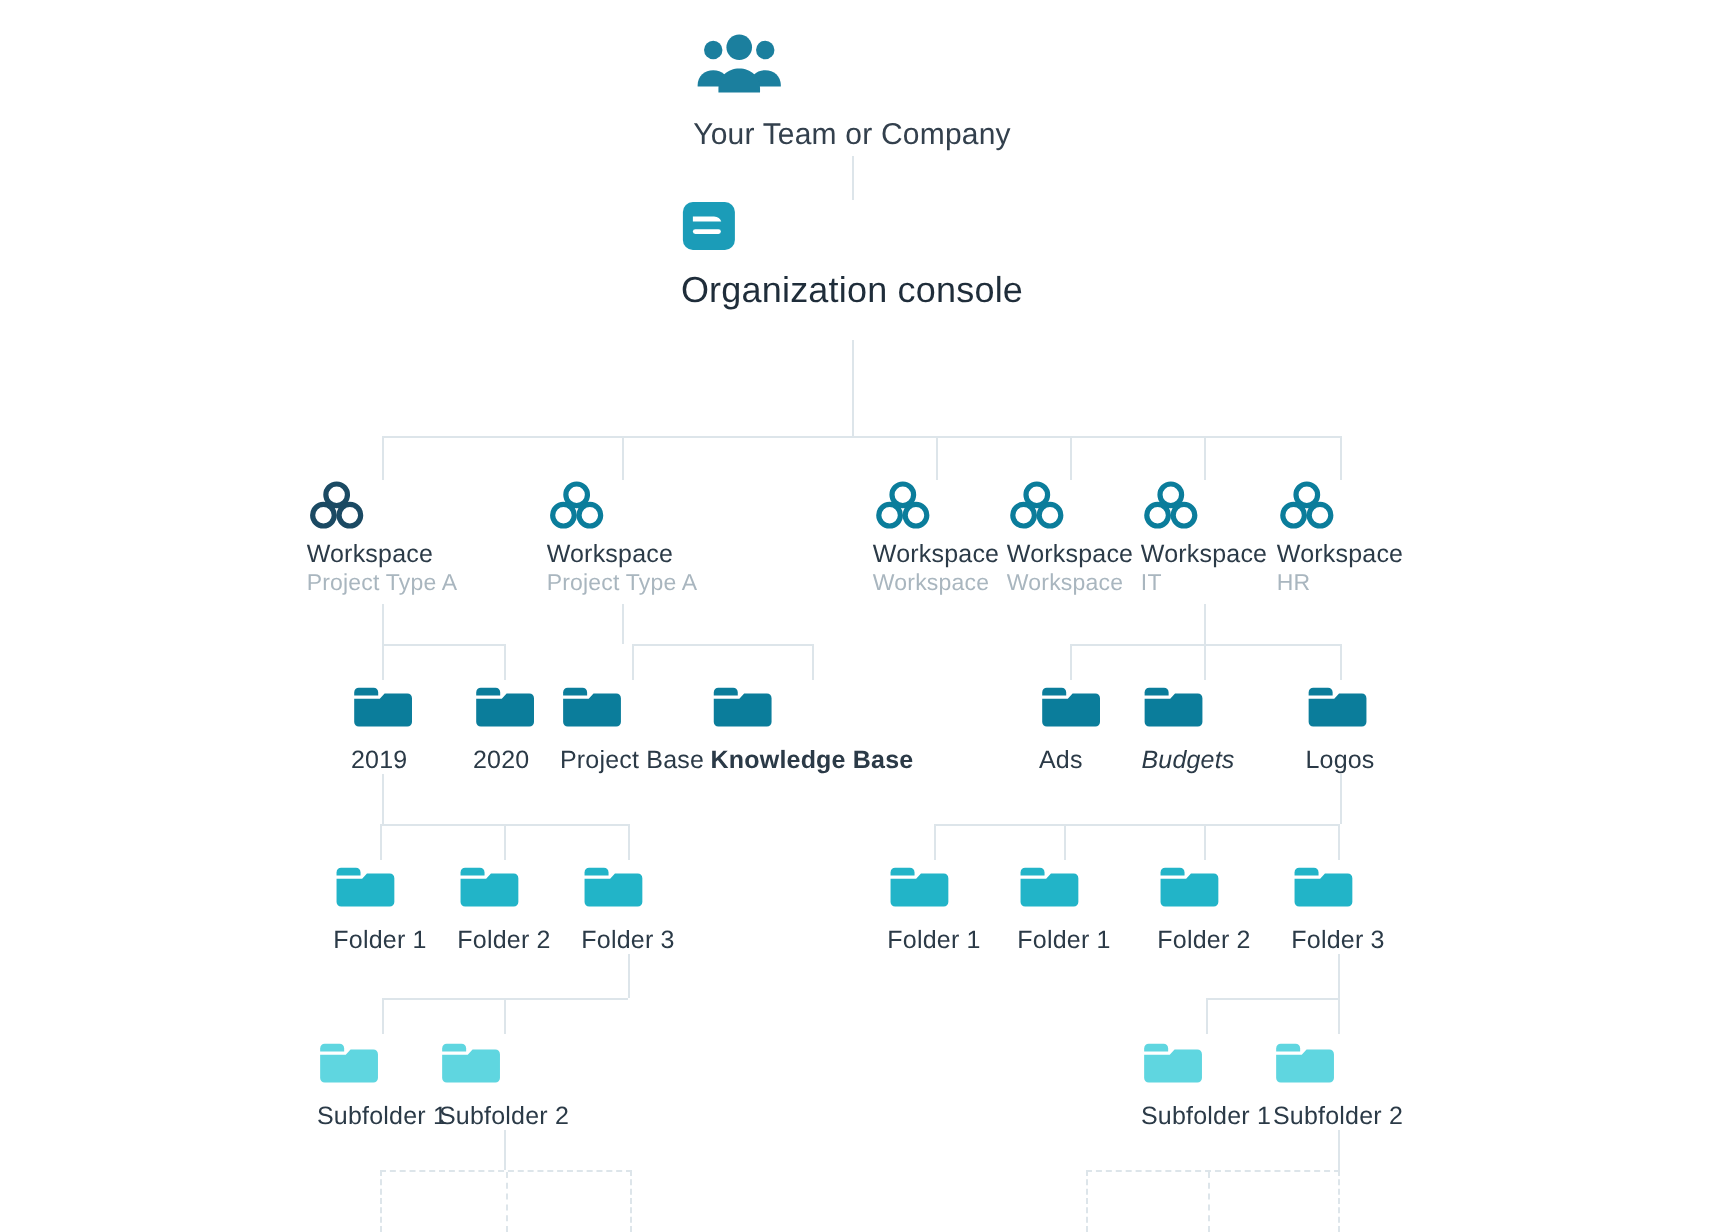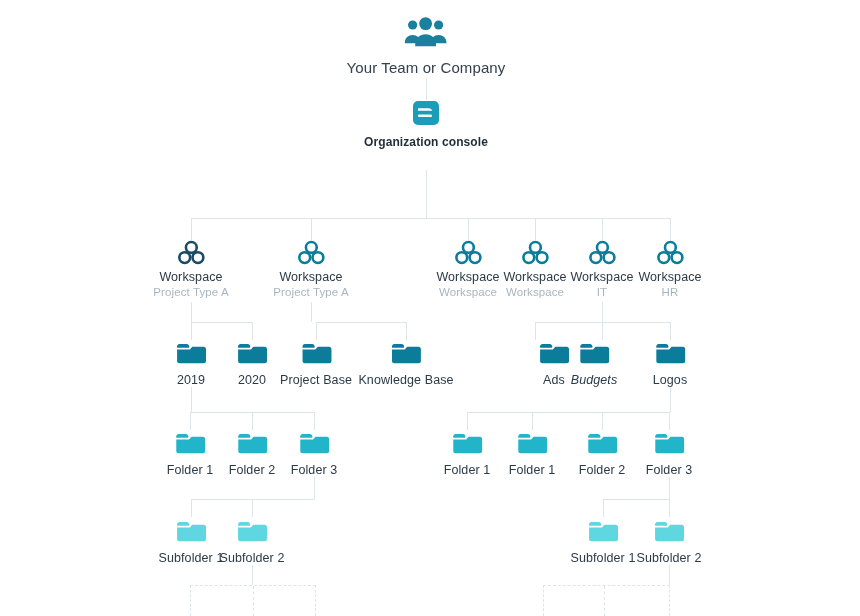--- a/index.html
+++ b/index.html
@@ -18,29 +18,29 @@
 
   
   .ghost {
     position: absolute;
     border: 1px dashed #dde5ea;
     border-bottom: none;
   }
   .ghost .gv { position: absolute; top: 0; width: 0; height: 100%; border-left: 1px dashed #dde5ea; }
 
   
-  .node { position: absolute; text-align: center; transform: translateX(-50%); }
+  .node { position: absolute; text-align: left; transform: translateX(-50%); }
   .node .ico { display: block; margin: 0 auto; line-height: 0; }
   .ttl { font-size: 12.5px; color: #2b3a47; white-space: nowrap; letter-spacing: .1px; }
   .sub { font-size: 11.5px; color: #a9b6bf; white-space: nowrap; margin-top: 2px; letter-spacing: .1px; }
 
   
   .root .ttl { font-size: 15px; color: #33404d; font-weight: 400; margin-top: 9px; }
   
-  .console .ttl { font-size: 12px; color: #1f2d3a; font-weight: 700; margin-top: 9px; }
+  .console .ttl { font-size: 18px; color: #1f2d3a; font-weight: 400; margin-top: 9px; }
   .console .sub { font-size: 12px; color: #b3bec6; margin-top: 4px; }
   
   .ws .ttl { margin-top: 4px; }
   
   .fd .ttl { margin-top: 7px; }
 </style>
 </head>
 <body>
 
 <div id="stage">
@@ -243,31 +243,31 @@
   <div class="node fd" style="left:316px; top:340px;">
     <span class="ico">
       <svg width="31" height="26" viewBox="0 0 31 26" aria-hidden="true">
         <path d="M1.6 6.2c0-1.3 1-2.3 2.3-2.3h7.4c1.3 0 2.3 1 2.3 2.3v1.6H1.6z" fill="#0b7d9b"></path>
         <path d="M1.6 9.4h12.8l2.4-2.6h11.4c1.3 0 2.3 1 2.3 2.3v11.9c0 1.3-1 2.3-2.3 2.3H3.9c-1.3 0-2.3-1-2.3-2.3z" fill="#0b7d9b"></path>
       </svg>
     </span>
     <div class="ttl">Project Base</div>
   </div>
 
-  <div class="node fd" style="left:406px; top:340px;">
+  <div class="node fd" style="left:406px; top:340px;font-weight:bold;">
     <span class="ico">
       <svg width="31" height="26" viewBox="0 0 31 26" aria-hidden="true">
         <path d="M1.6 6.2c0-1.3 1-2.3 2.3-2.3h7.4c1.3 0 2.3 1 2.3 2.3v1.6H1.6z" fill="#0b7d9b"></path>
         <path d="M1.6 9.4h12.8l2.4-2.6h11.4c1.3 0 2.3 1 2.3 2.3v11.9c0 1.3-1 2.3-2.3 2.3H3.9c-1.3 0-2.3-1-2.3-2.3z" fill="#0b7d9b"></path>
       </svg>
     </span>
     <div class="ttl">Knowledge Base</div>
   </div>
 
-  <div class="node fd" style="left:535px; top:340px;margin-left:19px;">
+  <div class="node fd" style="left:535px; top:340px;">
     <span class="ico">
       <svg width="31" height="26" viewBox="0 0 31 26" aria-hidden="true">
         <path d="M1.6 6.2c0-1.3 1-2.3 2.3-2.3h7.4c1.3 0 2.3 1 2.3 2.3v1.6H1.6z" fill="#0b7d9b"></path>
         <path d="M1.6 9.4h12.8l2.4-2.6h11.4c1.3 0 2.3 1 2.3 2.3v11.9c0 1.3-1 2.3-2.3 2.3H3.9c-1.3 0-2.3-1-2.3-2.3z" fill="#0b7d9b"></path>
       </svg>
     </span>
     <div class="ttl">Ads</div>
   </div>
 
   <div class="node fd" style="left:594px; top:340px;font-style:italic;">

